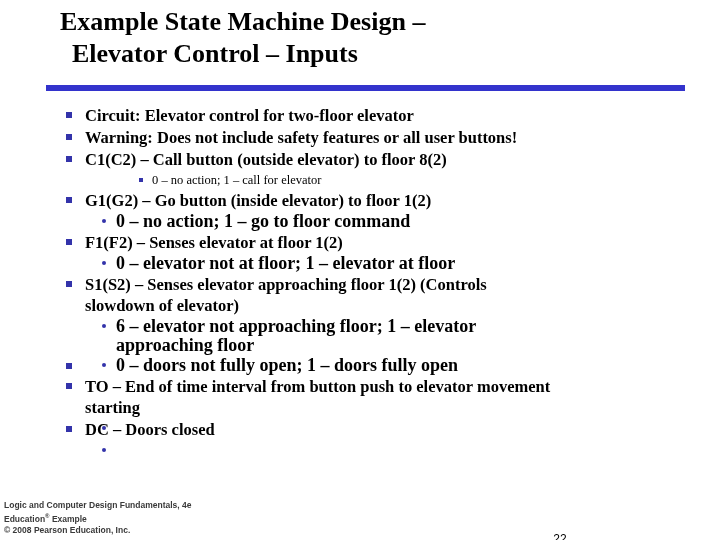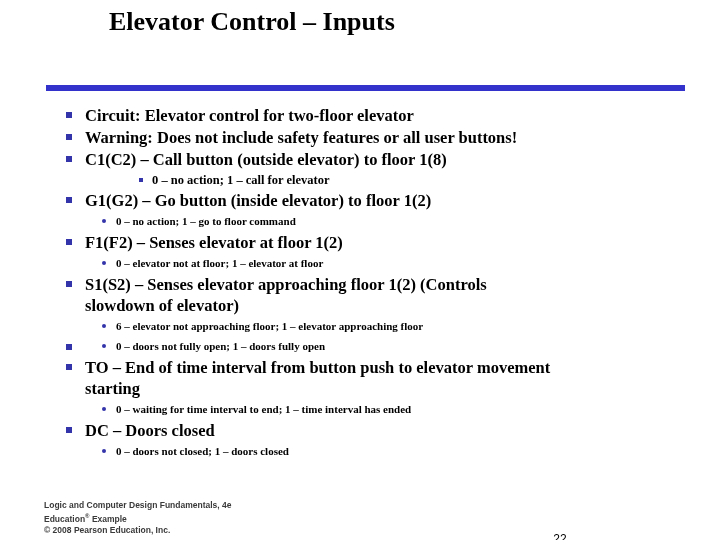--- a/index.html
+++ b/index.html
@@ -25,21 +25,21 @@
   }
   .title-line {
     font-family: "Liberation Serif", "DejaVu Serif", serif;
     font-weight: bold;
     font-size: 26px;
     line-height: 32px;
     color: #000000;
     white-space: nowrap;
   }
   .title-line-1 { padding-left: 60px; }
-  .title-line-2 { padding-left: 109px; }
+  .title-line-2 { padding-left: 72px; }
 
   
   #title-rule {
     position: absolute;
     left: 46px;
     top: 85px;
     width: 639px;
     height: 6px;
     background: #3333cc;
   }
@@ -73,38 +73,38 @@
     width: 6px;
     height: 6px;
     background: #3333aa;
   }
 
   
   .lvl2a {
     padding-left: 152px;
     padding-right: 18px;
     font-size: 12.5px;
-    font-weight: bold;
+    font-weight: normal;
     line-height: 18px;
     margin-bottom: 1px;
   }
   .lvl2a .bullet {
     position: absolute;
     left: 139px;
     top: 7px;
     width: 4px;
     height: 4px;
     background: #3333aa;
   }
 
   
   .lvl2b {
     padding-left: 116px;
     padding-right: 18px;
-    font-size: 11px;
+    font-size: 18px;
     font-weight: bold;
     line-height: 19px;
     margin-bottom: 1px;
   }
   .lvl2b .bullet {
     position: absolute;
     left: 102px;
     top: 7px;
     width: 4px;
     height: 4px;
@@ -118,62 +118,62 @@
   #footer-credit {
     position: absolute;
     left: 4px;
     top: 500px;
     width: 320px;
     font-family: "Liberation Sans", "DejaVu Sans", sans-serif;
     font-size: 8.5px;
     line-height: 11px;
     font-weight: bold;
     color: #3a3a3a;
-    margin-left: 40px;
   }
   #footer-credit div { white-space: nowrap; }
   .sup { font-size: 6px; vertical-align: super; }
 
   #page-number {
     position: absolute;
     left: 540px;
     top: 532px;
     width: 40px;
     text-align: center;
     font-family: "Liberation Sans", "DejaVu Sans", sans-serif;
     font-size: 12px;
     color: #000000;
   }
 </style>
 </head>
 <body>
 
 <div id="title-block">
+  <div class="title-line title-line-1">Example State Machine Design –</div>
   <div class="title-line title-line-2">Elevator Control – Inputs</div>
 </div>
 
 <div id="title-rule"></div>
 
 <div id="body-list">
     <div class="li lvl1"><span class="bullet"></span><span class="li-text">Circuit: Elevator control for two-floor elevator</span></div>
     <div class="li lvl1"><span class="bullet"></span><span class="li-text">Warning: Does not include safety features or all user buttons!</span></div>
-    <div class="li lvl1"><span class="bullet"></span><span class="li-text">C1(C2) – Call button (outside elevator) to floor 1(8)</span></div>
+    <div class="li lvl1"><span class="bullet"></span><span class="li-text">C1(C2) – Call button (outside elevator) to floor 8(2)</span></div>
     <div class="li lvl2a"><span class="bullet"></span><span class="li-text">0 – no action; 1 – call for elevator</span></div>
     <div class="li lvl1"><span class="bullet"></span><span class="li-text">G1(G2) – Go button (inside elevator) to floor 1(2)</span></div>
     <div class="li lvl2b"><span class="bullet"></span><span class="li-text">0 – no action; 1 – go to floor command</span></div>
     <div class="li lvl1"><span class="bullet"></span><span class="li-text">F1(F2) – Senses elevator at floor 1(2)</span></div>
     <div class="li lvl2b"><span class="bullet"></span><span class="li-text">0 – elevator not at floor; 1 – elevator at floor</span></div>
     <div class="li lvl1"><span class="bullet"></span><span class="li-text">S1(S2) – Senses elevator approaching floor 1(2) (Controls slowdown of elevator)</span></div>
     <div class="li lvl2b"><span class="bullet"></span><span class="li-text">6 – elevator not approaching floor; 1 – elevator approaching floor</span></div>
     <div class="li lvl1"><span class="bullet"></span></div>
     <div class="li lvl2b"><span class="bullet"></span><span class="li-text">0 – doors not fully open; 1 – doors fully open</span></div>
     <div class="li lvl1"><span class="bullet"></span><span class="li-text">TO – End of time interval from button push to elevator movement starting</span></div>
-    <div class="li lvl2b"><span class="bullet"></span><span class="li-text">0 – waiting for time interval to end; 1 – time interval has ended</span></div>
+    <div class="li lvl2b"><span class="bullet"></span></div>
     <div class="li lvl1"><span class="bullet"></span><span class="li-text">DC – Doors closed</span></div>
-    <div class="li lvl2b"><span class="bullet"></span><span class="li-text">0 – doors not closed; 1 – doors closed</span></div>
+    <div class="li lvl2b"><span class="bullet"></span></div>
   </div>
 
 <div id="footer-credit">
   <div>Logic and Computer Design Fundamentals, 4e</div>
   <div><span>Education</span><span class="sup">®</span><span> Example</span></div>
   <div>© 2008 Pearson Education, Inc.</div>
 </div>
 
 <div id="page-number">22</div>
 

